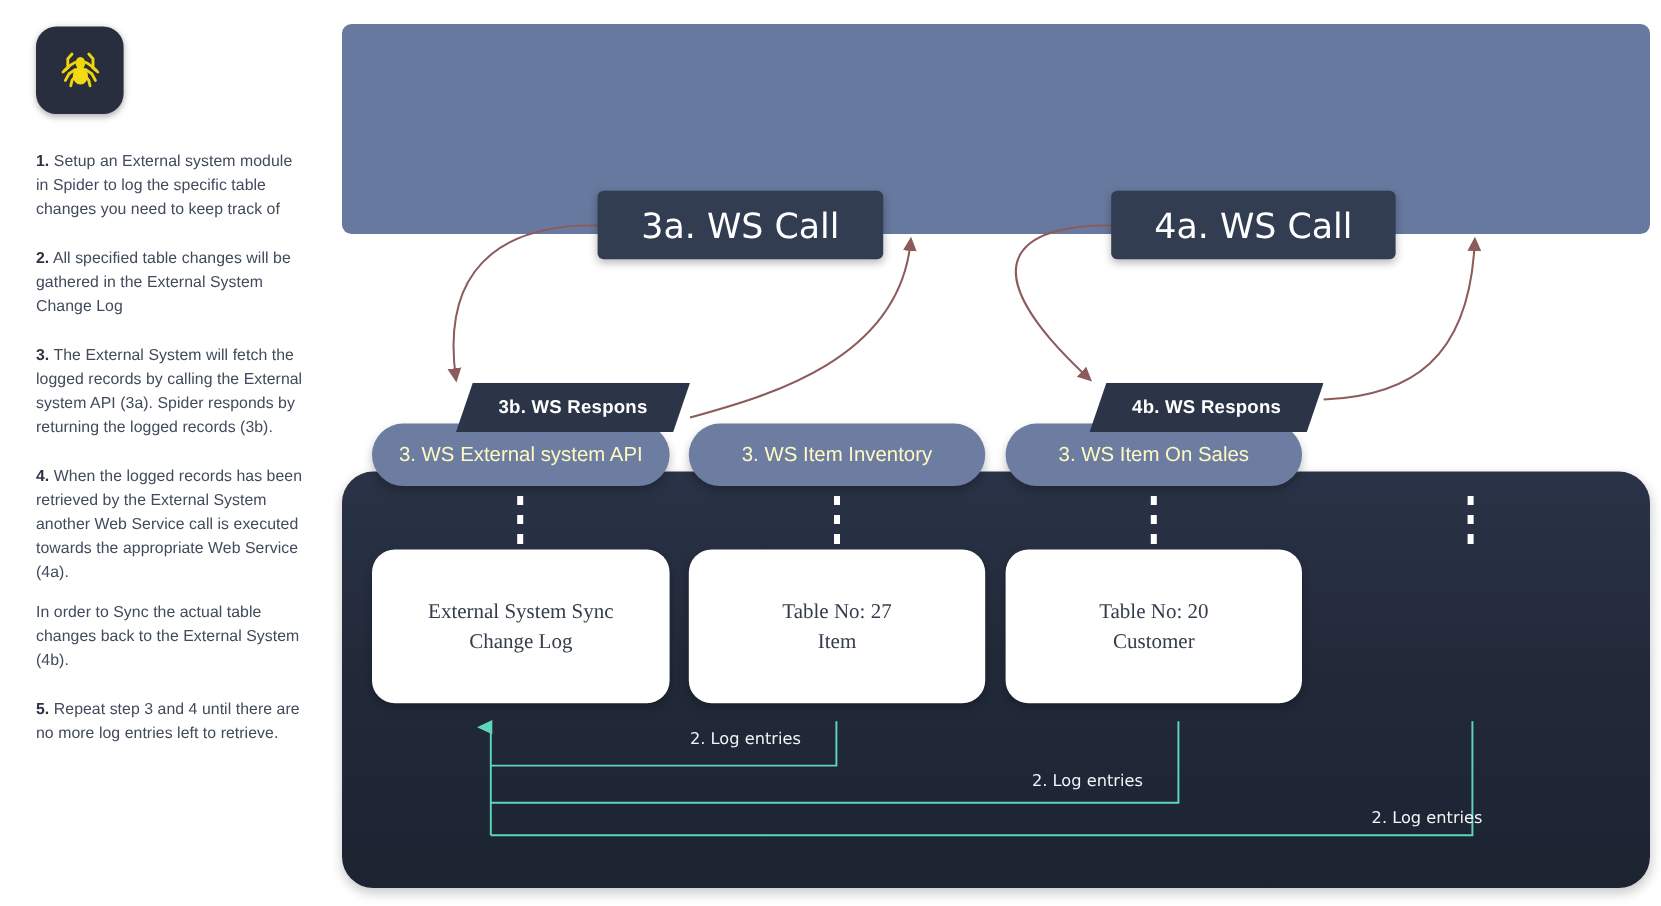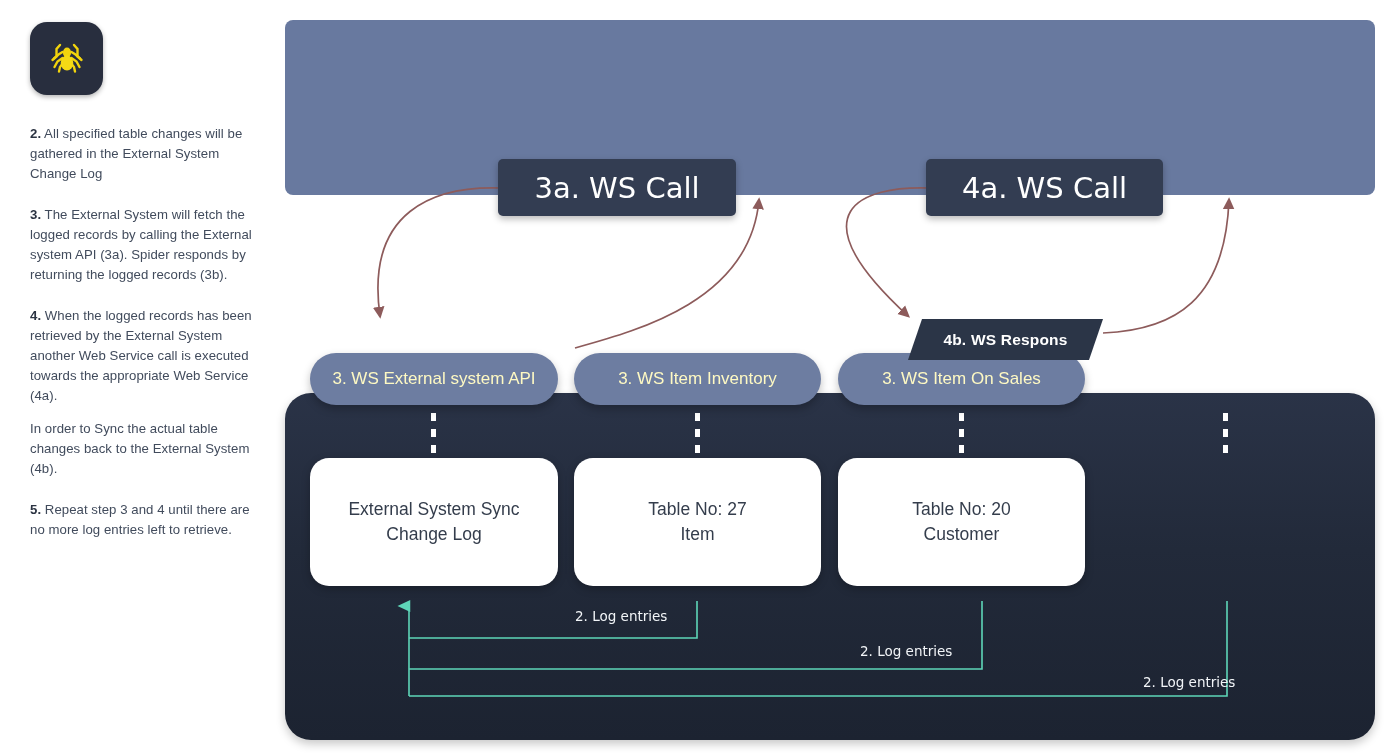--- a/index.html
+++ b/index.html
@@ -172,20 +172,21 @@
     height: 128px;
     background: #ffffff;
     border-radius: 19px;
     z-index: 4;
     display: flex; align-items: center; justify-content: center;
     text-align: center;
     color: #343d4c;
     font-size: 17.5px;
     line-height: 25px;
     box-shadow: 0 3px 8px rgba(0,0,0,.25);
+    font-family: Liberation Serif, serif;
   }
   #card-0 { left: 25px;  width: 248px; }
   #card-1 { left: 289px; width: 247px; }
   #card-2 { left: 553px; width: 247px; }
   #card-3 { left: 817px; width: 248px; }
   .card .l2 { display: block; }
 
   
   .log-layer {
     position: absolute;
@@ -224,20 +225,21 @@
           <path d="M27.5 22 L32.5 25.5 L35.5 31"></path>
           <path d="M19.5 26.5 L16 31 L15 35.5"></path>
           <path d="M26.5 26.5 L30 31 L31 35.5"></path>
         </g>
         <ellipse cx="23" cy="16.5" rx="4.1" ry="5.1" fill="#f2d40c"></ellipse>
         <ellipse cx="23" cy="27" rx="6.3" ry="7.4" fill="#f4d915"></ellipse>
       </svg>
     </div>
 
     <div class="steps">
+      <p class="step"><b>1.</b><span> Setup an External system module in Spider to log the specific table changes you need to keep track of</span></p>
       <p class="step"><b>2.</b><span> All specified table changes will be gathered in the External System Change Log</span></p>
       <p class="step"><b>3.</b><span> The External System will fetch the logged records by calling the External system API (3a). Spider responds by returning the logged records (3b).</span></p>
       <p class="step"><b>4.</b><span> When the logged records has been retrieved by the External System another Web Service call is executed towards the appropriate Web Service (4a).</span></p>
       <p class="step tight"><span>In order to Sync the actual table changes back to the External System (4b).</span></p>
       <p class="step"><b>5.</b><span> Repeat step 3 and 4 until there are no more log entries left to retrieve.</span></p>
     </div>
   </aside>
 
   <section class="diagram">
 
@@ -258,20 +260,21 @@
       <path d="M 290,348 C 355,330 465,300 474,200" stroke="#8d5b5b" stroke-width="1.7" fill="none" marker-end="url(#ah)"></path>
 
       <path d="M 643,188 C 578,186 508,210 623,316" stroke="#8d5b5b" stroke-width="1.7" fill="none" marker-end="url(#ah)"></path>
 
       <path d="M 818,333 C 890,330 940,300 944,200" stroke="#8d5b5b" stroke-width="1.7" fill="none" marker-end="url(#ah)"></path>
     </svg>
 
     <div class="ws-call" id="ws-call-3a">3a. WS Call</div>
     <div class="ws-call" id="ws-call-4a">4a. WS Call</div>
 
+    <div class="ws-respons" id="ws-respons-3b">3b. WS Respons</div>
     <div class="ws-respons" id="ws-respons-4b">4b. WS Respons</div>
 
     <div class="pill" id="pill-0">3. WS External system API</div>
     <div class="pill" id="pill-1">3. WS Item Inventory</div>
     <div class="pill" id="pill-2">3. WS Item On Sales</div>
 
     <div class="dash" id="dash-0"></div>
     <div class="dash" id="dash-1"></div>
     <div class="dash" id="dash-2"></div>
     <div class="dash" id="dash-3"></div>

